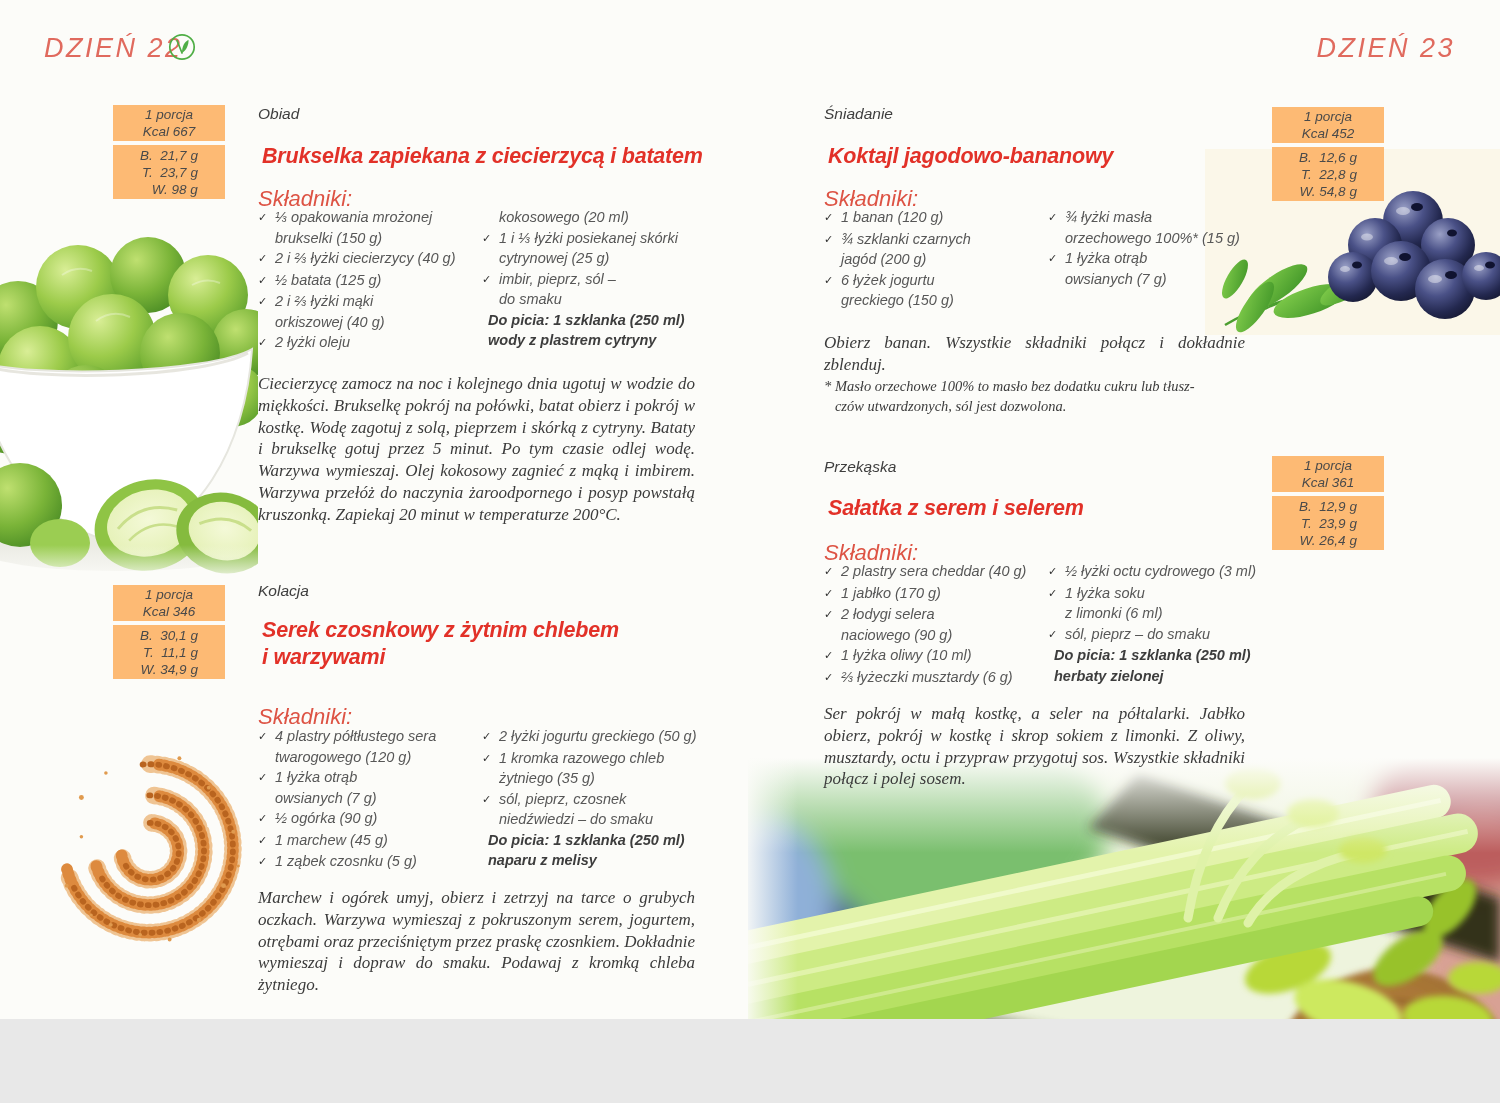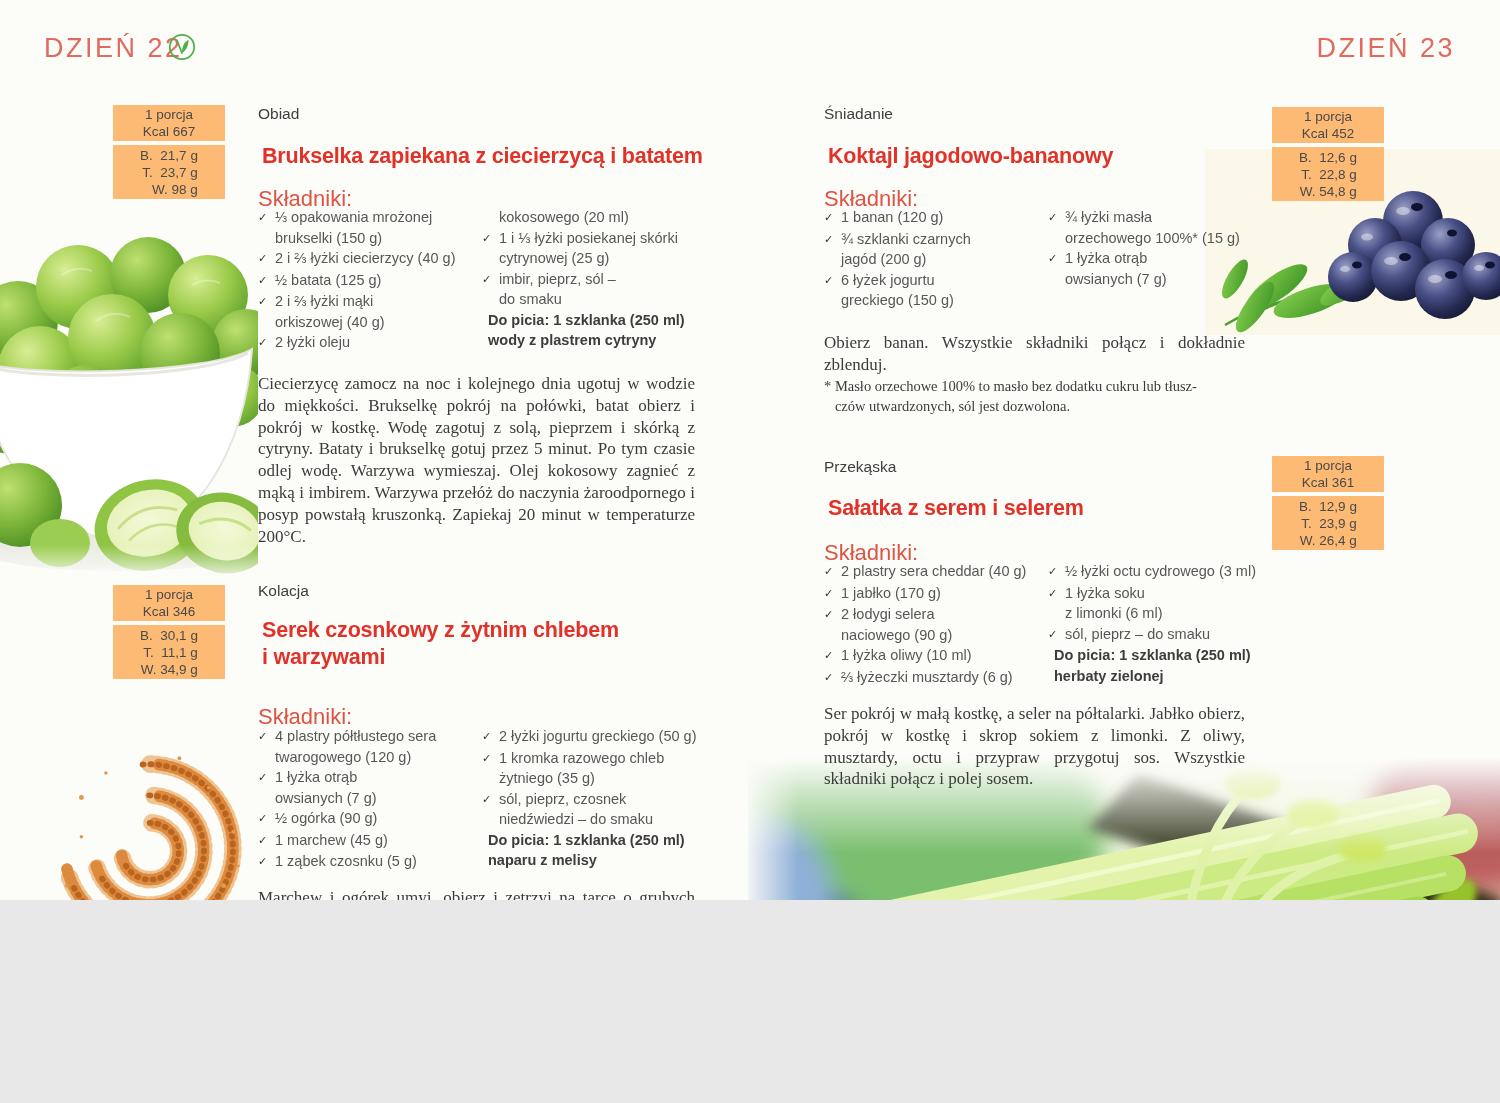--- a/index.html
+++ b/index.html
@@ -1,19 +1,20 @@
 <!DOCTYPE html>
 <html lang="pl"><head>
 <meta charset="utf-8">
 <style>
   html,body{margin:0;padding:0;background:#e8e8e8;}
   .page{
-    position:relative;width:1500px;height:900px;overflow:hidden;
+    position:relative;width:1500px;height:1019px;overflow:hidden;
     background:#fcfcf9;
     font-family:"Liberation Sans","DejaVu Sans",sans-serif;
+    font-style:italic;
   }
   .abs{position:absolute;}
   .z2{z-index:2;}
   .photo{z-index:0;}
   .day-label{font-size:27px;letter-spacing:2.5px;color:#e06a5e;font-weight:400;}
   .course{font-size:15.5px;color:#3e3e3e;}
   .recipe-title{font-size:21.5px;font-weight:700;color:#e23128;line-height:27px;letter-spacing:-0.2px;white-space:pre-line;margin:4px;}
   .skladniki{font-size:22px;color:#dd5344;}
   .ing-cols{display:flex;width:448px;}
   .ing-col{width:224px;flex:none;}

